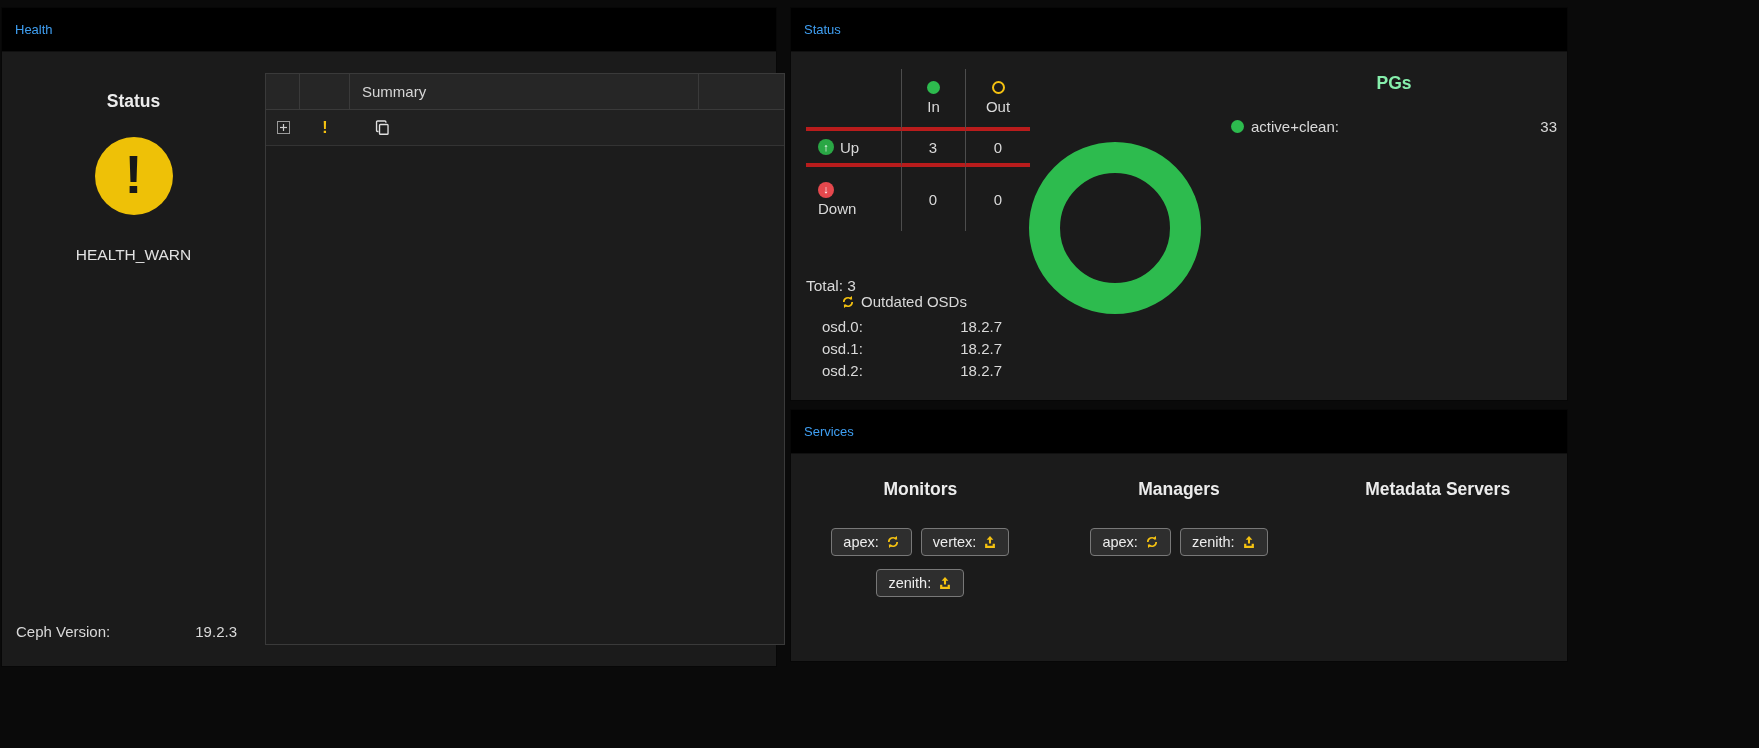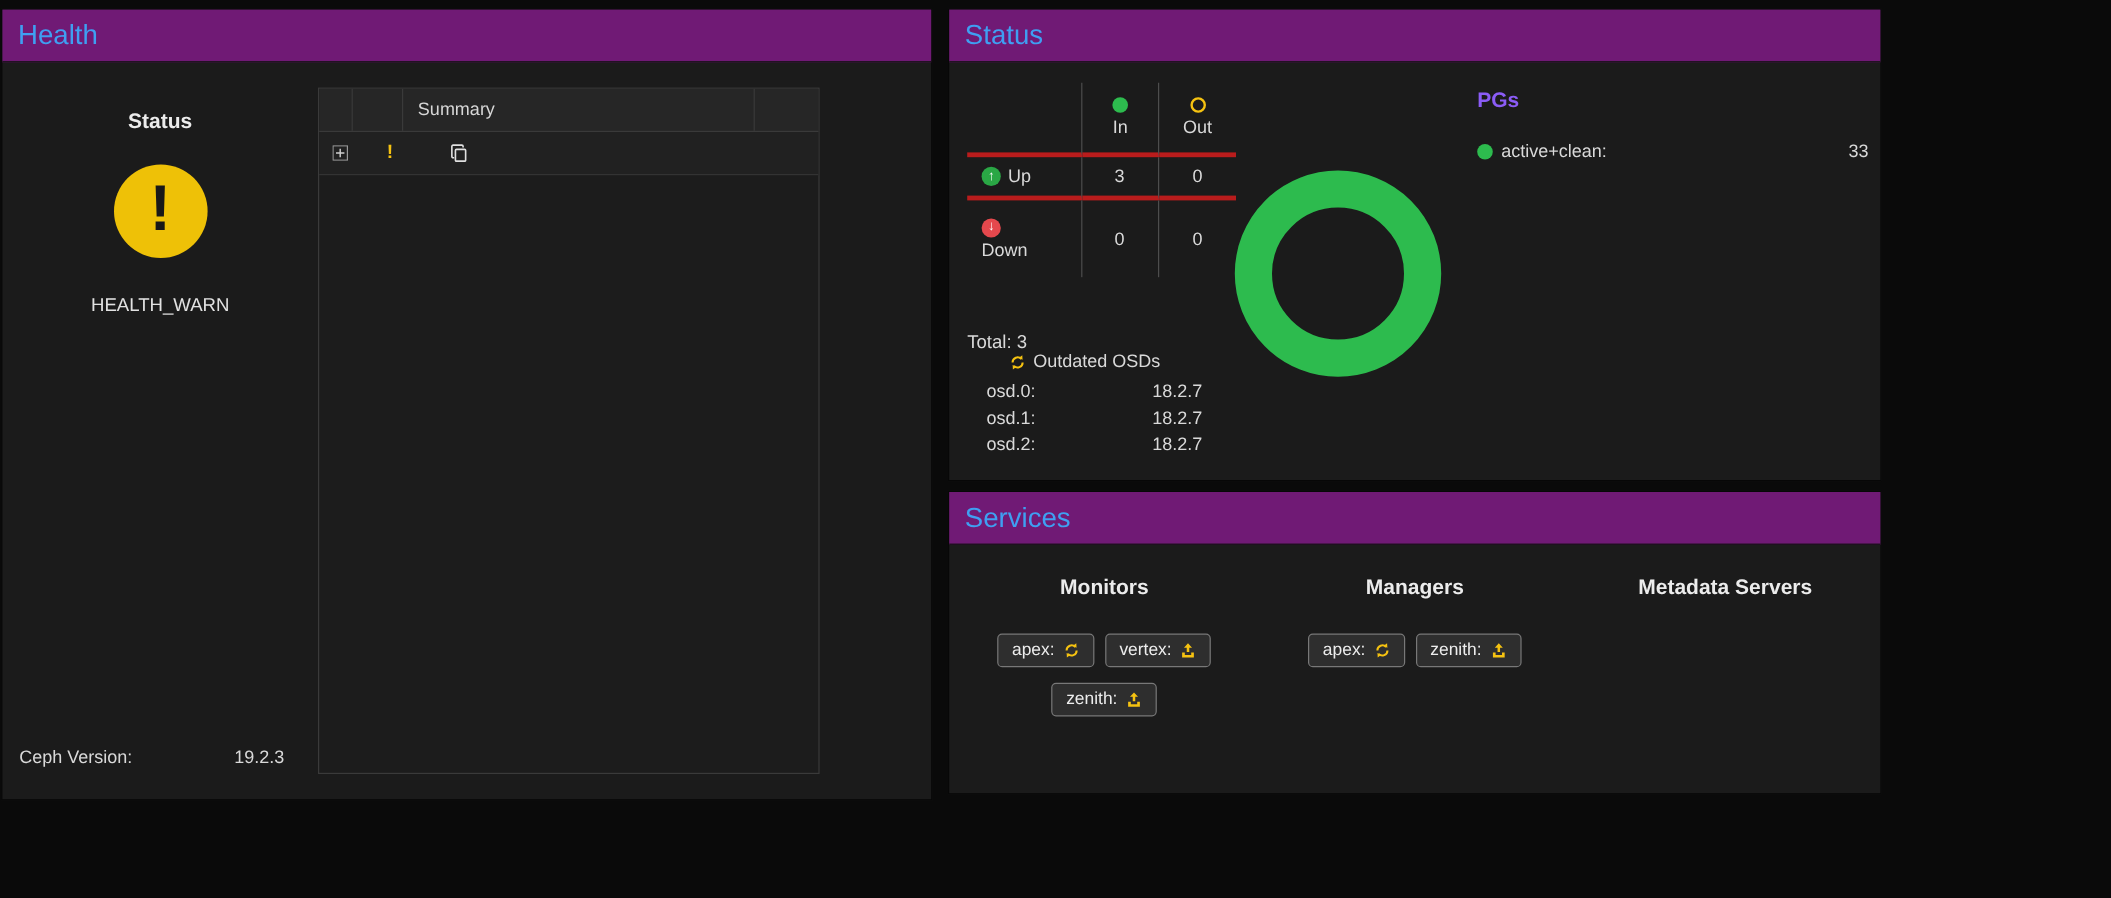--- a/index.html
+++ b/index.html
@@ -1,42 +1,42 @@
 <!DOCTYPE html>
 <html><head>
 <meta charset="utf-8">
 <style>
   * { margin:0; padding:0; box-sizing:border-box; }
   html,body { width:1759px; height:748px; background:#0a0a0a; overflow:hidden;
               font-family:"Liberation Sans", sans-serif; color:#d9d9d9; font-size:14.5px; }
   .stage { position:relative; width:1759px; height:748px; }
 
   .panel { position:absolute; background:#1b1b1b; border:1px solid #070707; }
-  .panel > header { height:44px; line-height:43px; background:#701a75; color:#3f9ff2;
-                    font-size:23px; padding:0 13px; border-bottom:1px solid #101010; }
+  .panel > header { height:44px; line-height:43px; background:#000000; color:#3f9ff2;
+                    font-size:13px; padding:0 13px; border-bottom:1px solid #101010; }
   .panel-body { position:absolute; left:0; top:45px; right:0; bottom:0; }
 
   #health-panel   { left:1px;   top:7px;   width:776px; height:660px; }
   #status-panel   { left:790px; top:7px;   width:778px; height:394px; }
   #services-panel { left:790px; top:409px; width:778px; height:253px; }
 
   
   .status-col { position:absolute; left:0; top:0; width:263px; height:100%; }
   .status-heading { position:absolute; top:38px; width:100%; text-align:center;
                     font-size:17.5px; font-weight:bold; color:#ececec; }
   .warn-circle { position:absolute; left:50%; top:84px; transform:translateX(-50%);
                  width:78px; height:78px; border-radius:50%; background:#eec107;
                  display:flex; align-items:center; justify-content:center; }
   .warn-circle::after { content:"!"; color:#181818; font-size:54px; font-weight:bold; line-height:1; margin-top:-4px; }
   .health-state { position:absolute; top:193px; width:100%; text-align:center; font-size:15.5px; color:#e2e2e2; }
   .version-row { position:absolute; left:14px; bottom:26px; width:221px;
                  display:flex; justify-content:space-between; font-size:15px; }
 
   
-  .sum-table { position:absolute; left:263px; top:20px; width:418px; height:572px;
+  .sum-table { position:absolute; left:263px; top:20px; width:520px; height:572px;
                border:1px solid #3a3a3a; background:#1c1c1c; }
   .t-head { display:flex; height:36px; background:#262626; border-bottom:1px solid #3a3a3a; }
   .t-head .cell { border-right:1px solid #3a3a3a; }
   .t-head .cell:last-child { border-right:none; }
   .t-row  { display:flex; height:36px; background:#212121; border-bottom:1px solid #333; }
   .cell { display:flex; align-items:center; }
   .c-expand { width:34px; justify-content:center; }
   .c-warn   { width:50px; justify-content:center; }
   .c-text   { width:349px; padding-left:12px; font-size:15px; color:#d6d6d6; }
   .c-copy   { width:64px; justify-content:center; }
@@ -65,21 +65,21 @@
 
   .outdated { position:absolute; left:15px; top:240px; width:196px; }
   .outdated-title { display:flex; align-items:center; justify-content:center; gap:6px; font-size:15px; }
   .outdated-rows { margin-top:6px; }
   .osd-row { display:flex; justify-content:space-between; line-height:22px; font-size:15px;margin-left:16px; }
 
   .donut { position:absolute; left:238px; top:89px; width:172px; height:172px;
            border-radius:50%; border:31px solid #2dbb4e; }
 
   .pgs { position:absolute; left:440px; top:20px; width:326px; }
-  .pgs-title { text-align:left; font-size:17.5px; font-weight:bold; color:#8b5cf6; }
+  .pgs-title { text-align:center; font-size:17.5px; font-weight:bold; color:#86efac; }
   .pgs-legend { margin-top:24px; display:flex; align-items:center; font-size:15px; }
   .pgs-legend .dot { margin-right:7px; }
   .pgs-legend .legend-value { margin-left:auto; }
 
   
   .svc-cols { display:flex; height:100%; }
   .svc-col { flex:1; text-align:center; }
   .svc-col h4 { margin-top:24px; font-size:17.5px; color:#ececec; }
   .svc-rows { margin-top:28px; display:flex; flex-direction:column; gap:13px; align-items:center; }
   .svc-row { display:flex; gap:9px; justify-content:flex-start; }

